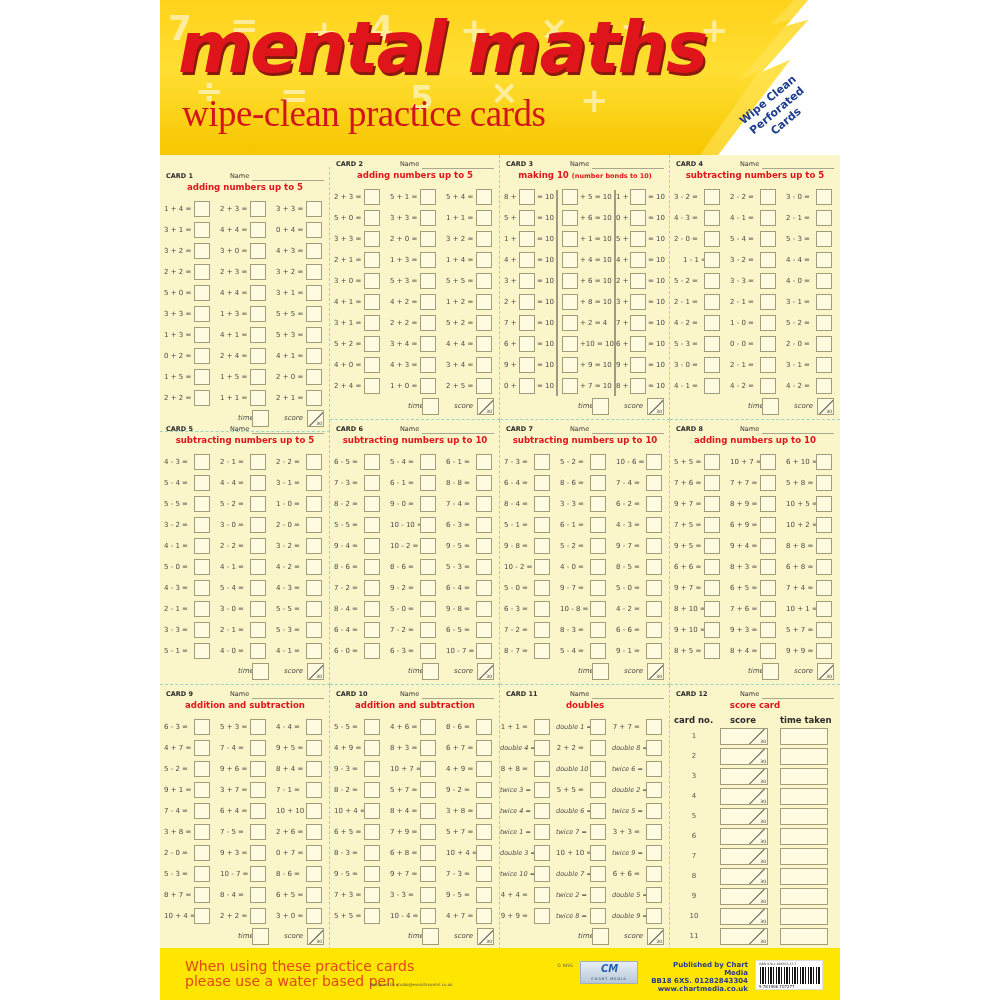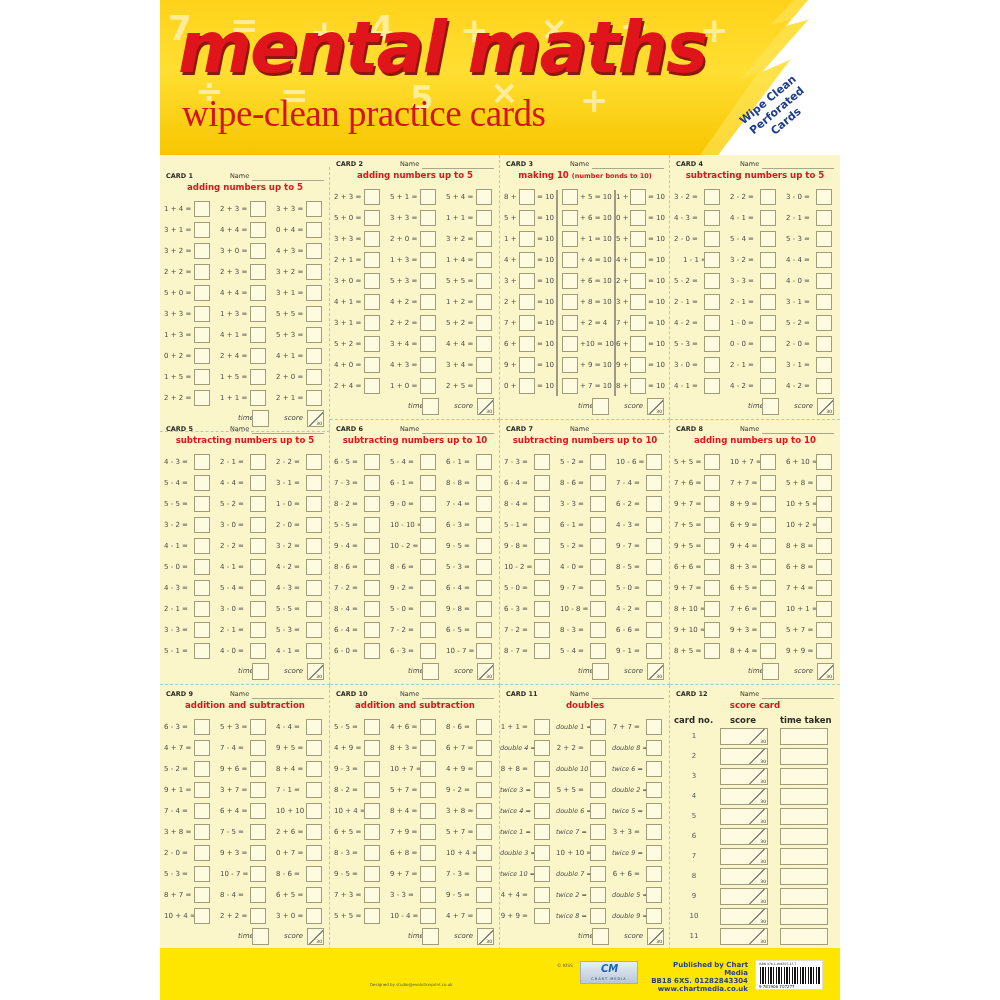--- a/index.html
+++ b/index.html
@@ -979,20 +979,24 @@
         <span class="sc-num" style="left: 14px; top: 247px;">11</span>
         <div class="sc-score" style="left: 50px; top: 243px;">
           <div class="diag"></div>
           <span class="of">30</span>
         </div>
         <div class="sc-time" style="left: 110px; top: 243px;"></div>
       </div>
     </div>
 
   <div class="footer">
+    <div class="foot-note">
+      <div>When using these practice cards</div>
+      <div>please use a water based pen.</div>
+    </div>
     <div class="foot-designed">Designed by studio@evolutionprint.co.uk</div>
     <div class="foot-copy">© KISS</div>
     <div class="foot-logo">
       <span class="cm">CM</span>
       <span class="cmt">CHART MEDIA</span>
     </div>
     <div class="foot-pub">
       <div>Published by Chart Media</div>
       <div>BB18 6XS. 01282843304</div>
       <div>www.chartmedia.co.uk</div>

